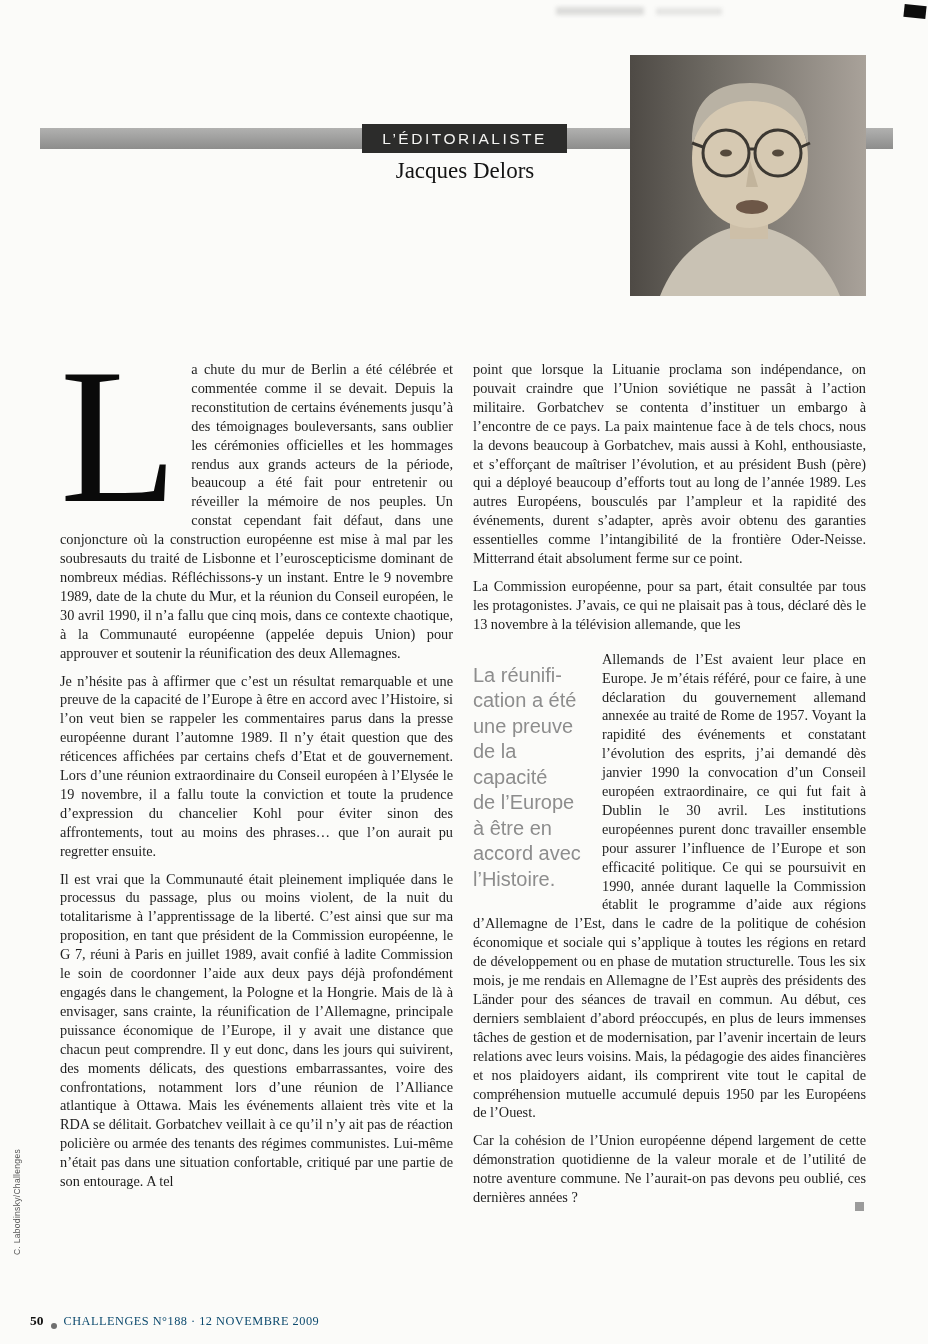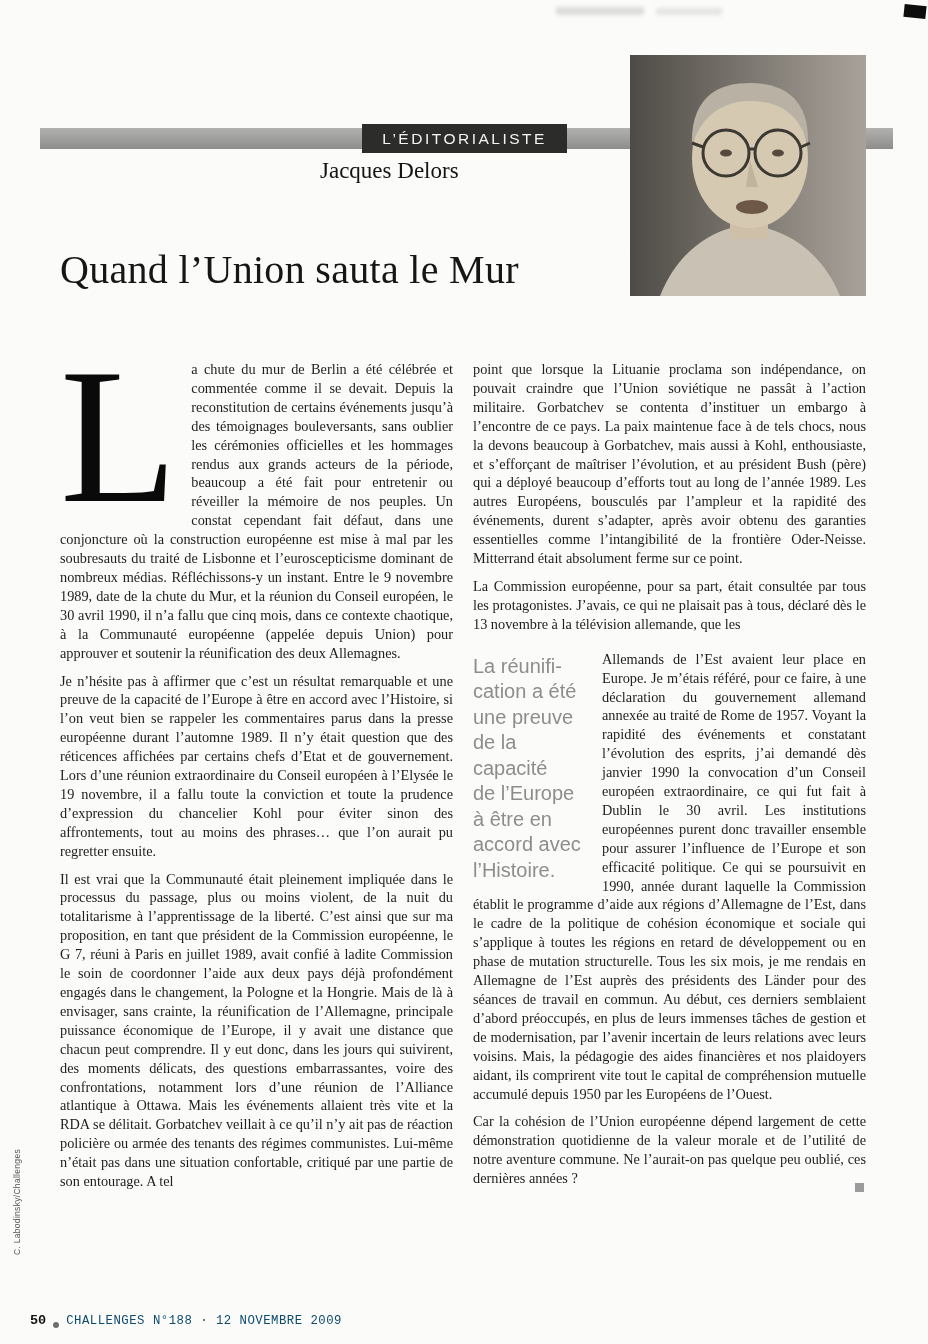--- a/index.html
+++ b/index.html
@@ -9,46 +9,46 @@
   .crop-mark { position:absolute; right:2px; top:5px; width:22px; height:13px; background:#0d0d0d; transform:rotate(6deg); }
   .smudge { position:absolute; background:#8a8a8a; filter:blur(2px); opacity:.28; }
   .s1 { left:556px; top:7px; width:88px; height:8px; }
   .s2 { left:656px; top:8px; width:66px; height:7px; opacity:.2; }
 
   .header-bar { position:absolute; left:40px; top:128px; width:853px; height:21px;
                 background:linear-gradient(180deg,#b1b1b0,#8d8d8c); }
   .kicker { position:absolute; left:362px; top:124px; width:205px; height:29px; background:#2c2c2b;
             color:#f4f4f2; font-family:"Liberation Sans", sans-serif; font-size:15.5px;
             letter-spacing:2.5px; text-align:center; line-height:30px; }
-  .byline { position:absolute; left:320px; top:158px; width:290px; text-align:left;
+  .byline { position:absolute; left:320px; top:158px; width:290px; text-align:center;
             font-size:23px; color:#141414; }
 
   .photo { position:absolute; left:630px; top:55px; width:236px; height:241px; overflow:hidden; }
 
   .title { position:absolute; left:60px; top:246px; margin:0; font-size:40px; font-weight:400;
            color:#161616; letter-spacing:0.3px; }
 
   .columns { position:absolute; left:60px; top:360px; width:806px; display:flex; gap:20px; }
   .col { width:393px; }
   .body { margin:0 0 9px; font-size:14.3px; line-height:18.9px; text-align:justify; color:#1d1d1d; }
   .dropcap { float:left; font-size:192px; line-height:150px; padding:2px 14px 0 0; color:#0a0a0a; }
 
   .p5a { margin-bottom:4px; }
   .p5wrap { overflow:visible; }
-  .pullquote { float:left; width:114px; margin:4px 15px 4px 0; font-family:"Liberation Sans", sans-serif;
+  .pullquote { float:left; width:114px; margin:13px 15px 4px 0; font-family:"Liberation Sans", sans-serif;
                font-size:20px; line-height:25.5px; color:#8d8d8d; white-space:pre-line; }
   .cont { margin-top:16px; }
   .end-mark { display:block; width:9px; height:9px; background:#9b9b9b; margin:-14px 2px 0 auto; }
 
   .credit { position:absolute; left:12px; top:1255px; transform:rotate(-90deg); transform-origin:0 0;
             font-family:"Liberation Sans", sans-serif; font-size:8.5px; color:#555;
             letter-spacing:0.3px; white-space:nowrap; }
 
   .footer { position:absolute; left:30px; top:1313px; display:flex; align-items:flex-end; gap:7px;
-            font-family:Liberation Mono, monospace; }
+            font-family:Liberation Serif, serif; }
   .pageno { font-size:13.5px; font-weight:bold; color:#111; }
   .dot { width:6px; height:6px; border-radius:50%; background:#6f6f6f; }
   .issue { font-size:12.3px; color:#0c4a6e; letter-spacing:0.5px; }
 </style>
 </head>
 <body>
 
 <div class="page">
 
   <div class="crop-mark"></div>
@@ -78,21 +78,20 @@
       <line x1="119" y1="94" x2="125" y2="94" stroke="#3c3832" stroke-width="3"></line>
       <line x1="73" y1="92" x2="62" y2="88" stroke="#3c3832" stroke-width="3"></line>
       <line x1="171" y1="92" x2="180" y2="88" stroke="#3c3832" stroke-width="3"></line>
       <ellipse cx="96" cy="98" rx="6" ry="3.5" fill="#54493c"></ellipse>
       <ellipse cx="148" cy="98" rx="6" ry="3.5" fill="#54493c"></ellipse>
       <path d="M120 105 L116 132 L128 132 Z" fill="#c2b49c"></path>
       <ellipse cx="122" cy="152" rx="16" ry="7" fill="#6d5747"></ellipse>
     </svg>
   </div>
 
-  <h1 class="title">Quand l’Union sauta le Mur</h1>
 
   <div class="columns">
     <div class="col">
       <p class="body"><span class="dropcap">L</span><span>a chute du mur de Berlin a été célébrée et commentée comme il se devait. Depuis la reconstitution de certains événements jusqu’à des témoignages bouleversants, sans oublier les cérémonies officielles et les hommages rendus aux grands acteurs de la période, beaucoup a été fait pour entretenir ou réveiller la mémoire de nos peuples. Un constat cependant fait défaut, dans une conjoncture où la construction européenne est mise à mal par les soubresauts du traité de Lisbonne et l’euroscepticisme dominant de nombreux médias. Réfléchissons-y un instant. Entre le 9 novembre 1989, date de la chute du Mur, et la réunion du Conseil européen, le 30 avril 1990, il n’a fallu que cinq mois, dans ce contexte chaotique, à la Communauté européenne (appelée depuis Union) pour approuver et soutenir la réunification des deux Allemagnes.</span></p>
       <p class="body">Je n’hésite pas à affirmer que c’est un résultat remarquable et une preuve de la capacité de l’Europe à être en accord avec l’Histoire, si l’on veut bien se rappeler les commentaires parus dans la presse européenne durant l’automne 1989. Il n’y était question que des réticences affichées par certains chefs d’Etat et de gouvernement. Lors d’une réunion extraordinaire du Conseil européen à l’Elysée le 19 novembre, il a fallu toute la conviction et toute la prudence d’expression du chancelier Kohl pour éviter sinon des affrontements, tout au moins des phrases… que l’on aurait pu regretter ensuite.</p>
       <p class="body">Il est vrai que la Communauté était pleinement impliquée dans le processus du passage, plus ou moins violent, de la nuit du totalitarisme à l’apprentissage de la liberté. C’est ainsi que sur ma proposition, en tant que président de la Commission européenne, le G 7, réuni à Paris en juillet 1989, avait confié à ladite Commission le soin de coordonner l’aide aux deux pays déjà profondément engagés dans le changement, la Pologne et la Hongrie. Mais de là à envisager, sans crainte, la réunification de l’Allemagne, principale puissance économique de l’Europe, il y avait une distance que chacun peut comprendre. Il y eut donc, dans les jours qui suivirent, des moments délicats, des questions embarrassantes, voire des confrontations, notamment lors d’une réunion de l’Alliance atlantique à Ottawa. Mais les événements allaient très vite et la RDA se délitait. Gorbatchev veillait à ce qu’il n’y ait pas de réaction policière ou armée des tenants des régimes communistes. Lui-même n’était pas dans une situation confortable, critiqué par une partie de son entourage. A tel</p>
     </div>
     <div class="col">
       <p class="body">point que lorsque la Lituanie proclama son indépendance, on pouvait craindre que l’Union soviétique ne passât à l’action militaire. Gorbatchev se contenta d’instituer un embargo à l’encontre de ce pays. La paix maintenue face à de tels chocs, nous la devons beaucoup à Gorbatchev, mais aussi à Kohl, enthousiaste, et s’efforçant de maîtriser l’évolution, et au président Bush (père) qui a déployé beaucoup d’efforts tout au long de l’année 1989. Les autres Européens, bousculés par l’ampleur et la rapidité des événements, durent s’adapter, après avoir obtenu des garanties essentielles comme l’intangibilité de la frontière Oder-Neisse. Mitterrand était absolument ferme sur ce point.</p>
       <p class="body p5a">La Commission européenne, pour sa part, était consultée par tous les protagonistes. J’avais, ce qui ne plaisait pas à tous, déclaré dès le 13 novembre à la télévision allemande, que les</p>
@@ -101,21 +100,21 @@
 cation a été
 une preuve
 de la
 capacité
 de l’Europe
 à être en
 accord avec
 l’Histoire.</div>
         <p class="body cont">Allemands de l’Est avaient leur place en Europe. Je m’étais référé, pour ce faire, à une déclaration du gouvernement allemand annexée au traité de Rome de 1957. Voyant la rapidité des événements et constatant l’évolution des esprits, j’ai demandé dès janvier 1990 la convocation d’un Conseil européen extraordinaire, ce qui fut fait à Dublin le 30 avril. Les institutions européennes purent donc travailler ensemble pour assurer l’influence de l’Europe et son efficacité politique. Ce qui se poursuivit en 1990, année durant laquelle la Commission établit le programme d’aide aux régions d’Allemagne de l’Est, dans le cadre de la politique de cohésion économique et sociale qui s’applique à toutes les régions en retard de développement ou en phase de mutation structurelle. Tous les six mois, je me rendais en Allemagne de l’Est auprès des présidents des Länder pour des séances de travail en commun. Au début, ces derniers semblaient d’abord préoccupés, en plus de leurs immenses tâches de gestion et de modernisation, par l’avenir incertain de leurs relations avec leurs voisins. Mais, la pédagogie des aides financières et nos plaidoyers aidant, ils comprirent vite tout le capital de compréhension mutuelle accumulé depuis 1950 par les Européens de l’Ouest.</p>
       </div>
-      <p class="body">Car la cohésion de l’Union européenne dépend largement de cette démonstration quotidienne de la valeur morale et de l’utilité de notre aventure commune. Ne l’aurait-on pas quelque peu oublié, ces dernières années ?</p>
+      <p class="body">Car la cohésion de l’Union européenne dépend largement de cette démonstration quotidienne de la valeur morale et de l’utilité de notre aventure commune. Ne l’aurait-on pas devons peu oublié, ces dernières années ?</p>
       <span class="end-mark"></span>
     </div>
   </div>
 
   <div class="credit">C. Labodinsky/Challenges</div>
 
   <div class="footer">
     <span class="pageno">50</span>
     <span class="dot"></span>
     <span class="issue">CHALLENGES N°188 · 12 NOVEMBRE 2009</span>

